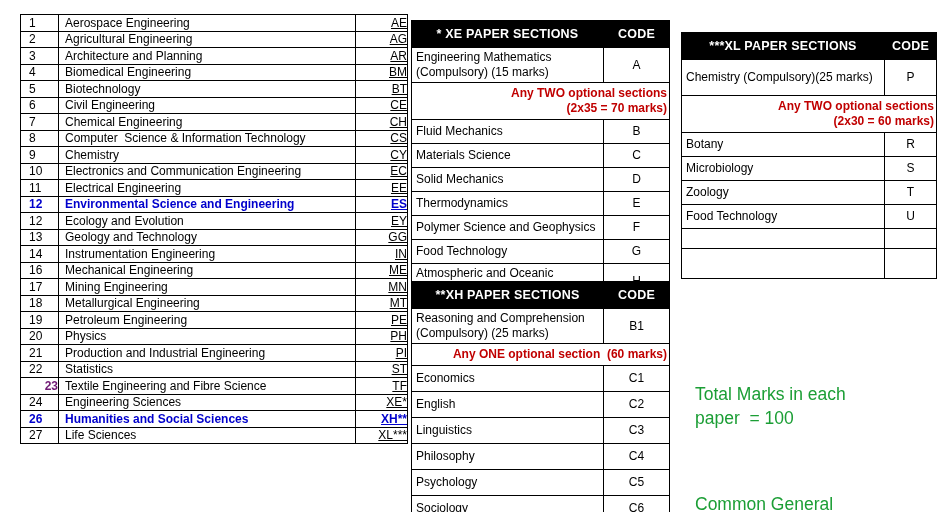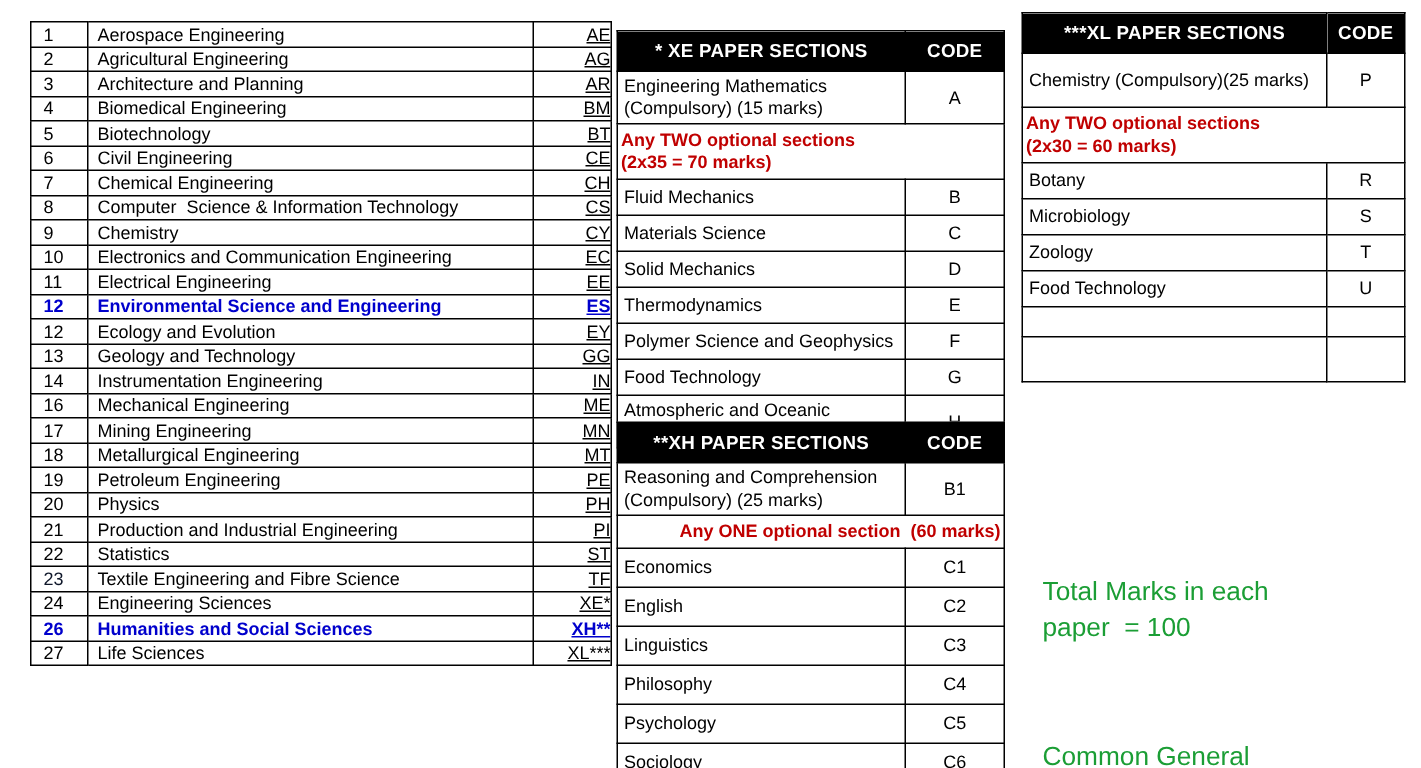--- a/index.html
+++ b/index.html
@@ -13,41 +13,41 @@
   table{border-collapse:collapse;table-layout:fixed;position:absolute;background:#fff;}
   td,th{border:1px solid #000;overflow:hidden;}
 
   
   .main{left:20px;top:14px;width:387px;font-size:12px;}
   .main td{height:15.5px;line-height:14px;padding:0;}
   .main td.num{padding-left:8px;}
   .main td.subject{padding-left:6px;white-space:pre;}
   .main td.code{text-align:right;text-decoration:underline;}
   .main tr.blue td{color:#0000cc;font-weight:bold;}
-  .main td.navy{color:#0f172a;font-weight:normal;}
+  .main td.navy{color:#701a75;font-weight:bold;text-align:right;}
 
   
   .sect{font-size:12px;}
   .sect th{
     background:#000;color:#fff;font-weight:bold;
     height:24px;text-align:center;font-size:12.5px;letter-spacing:.2px;margin-left:27px;
   }
   .sect td{padding:2px 4px;line-height:15px;}
   .sect td.label{white-space:pre-wrap;height:19px;}
   .sect td.code{text-align:center;}
   .sect td.note{
-    color:#c00000;font-weight:bold;text-align:left;
+    color:#c00000;font-weight:bold;text-align:right;
     white-space:pre-wrap;padding:3px 2px;
   }
   .sect td.note.left{text-align:right;padding-left:5px;}
 
   .xe{left:411px;top:20px;width:258px;}
   .xh{left:411px;top:281px;width:258px;}
   .xh td.label{height:21px;}
-  .xl{left:681px;top:8px;width:255px;}
+  .xl{left:681px;top:32px;width:255px;}
   .xl tbody tr:nth-child(1) td{height:31px;}
   .xl tbody tr:nth-child(7) td{height:27px;}
   .xl tbody tr.empty td{height:13px;}
   .xl tbody tr.empty:last-child td{height:25px;}
 
   
   .notes{
     position:absolute;left:695px;top:336px;width:250px;
     color:#1b9e35;font-size:17.5px;line-height:23.5px;
     white-space:pre-wrap;

